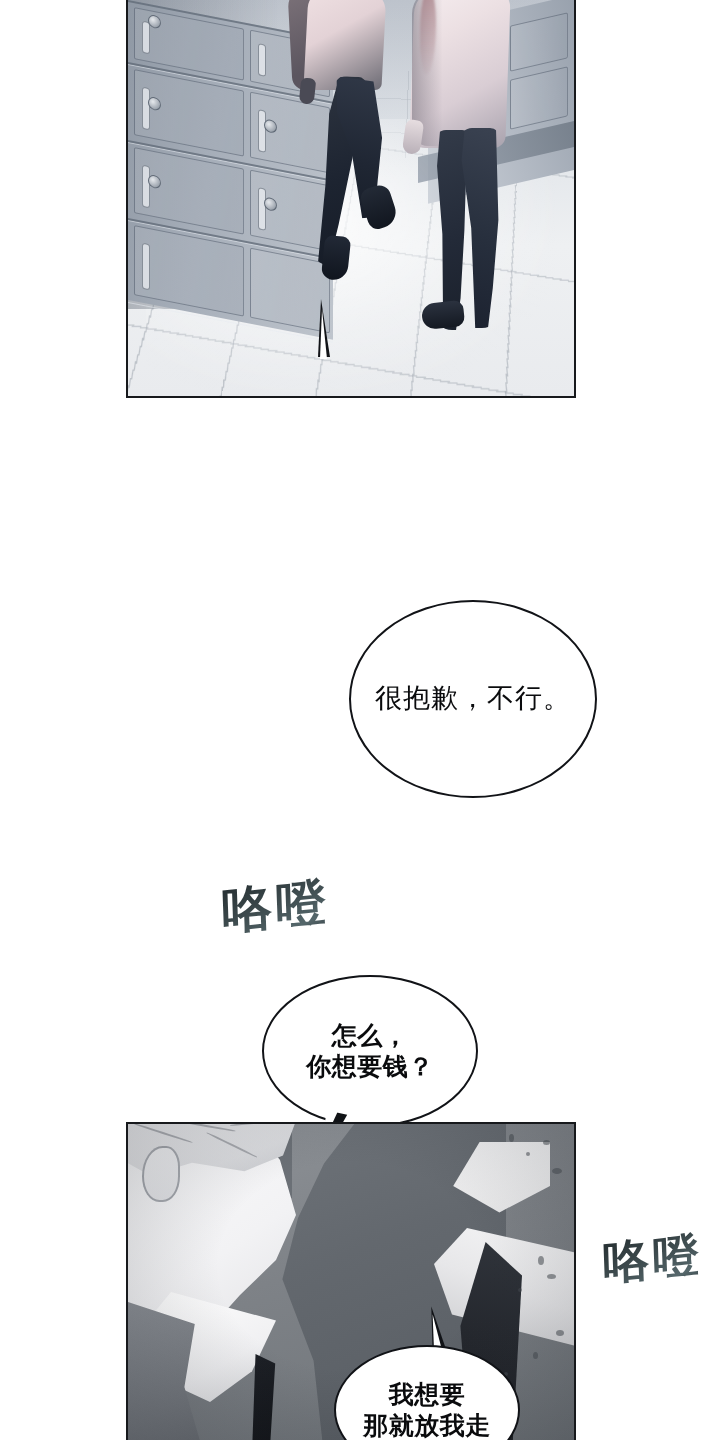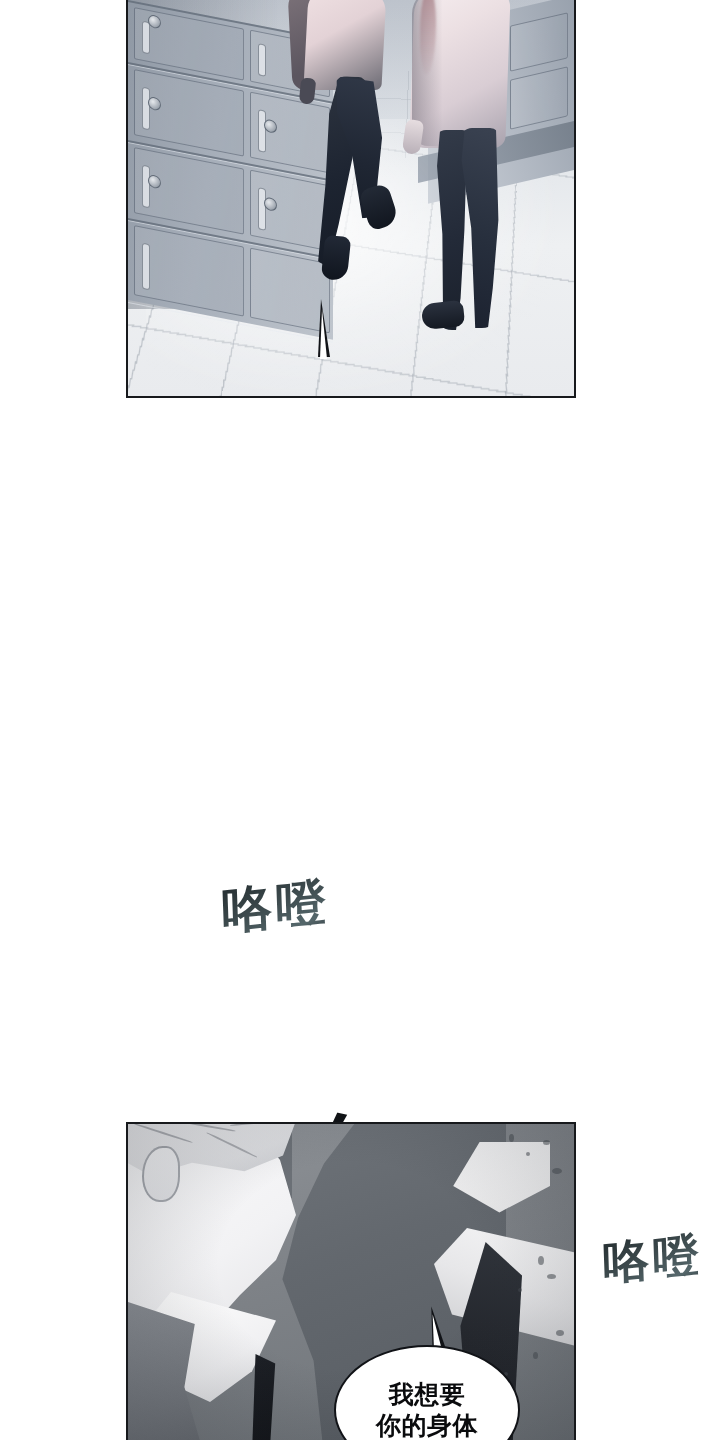--- a/index.html
+++ b/index.html
@@ -487,23 +487,30 @@
       <div class="leg-r"></div>
       <div class="shoe"></div>
     </div>
   </div>
 
   <div class="tail" id="tail-let-me-go">
     <span class="outer"></span>
       <span class="inner"></span>
   </div>
 
+  <div class="bubble" id="bubble-sorry-no">
+    <span class="txt">很抱歉，不行。</span>
+  </div>
 
   <div class="sfx" id="sfx-click-1">咯噔</div>
 
+  <div class="bubble" id="bubble-want-money">
+    <span class="txt">怎么，
+你想要钱？</span>
+  </div>
   <div class="tail" id="tail-want-money">
     <span class="outer"></span>
       <span class="inner"></span>
   </div>
 
   <div class="panel" id="panel-confront">
     <div class="cf-silhouette"></div>
     <div class="cf-sil-shoulder"></div>
 
     <div class="cf-left-face"></div>
@@ -537,16 +544,16 @@
   </div>
 
   <div class="sfx" id="sfx-click-2">咯噔</div>
 
   <div class="tail" id="tail-want-body">
     <span class="outer"></span>
       <span class="inner"></span>
   </div>
   <div class="bubble" id="bubble-want-body">
     <span class="txt">我想要
-你的身体</span>
+那就放我走</span>
   </div>
 
 </div>
 
 </body></html>

